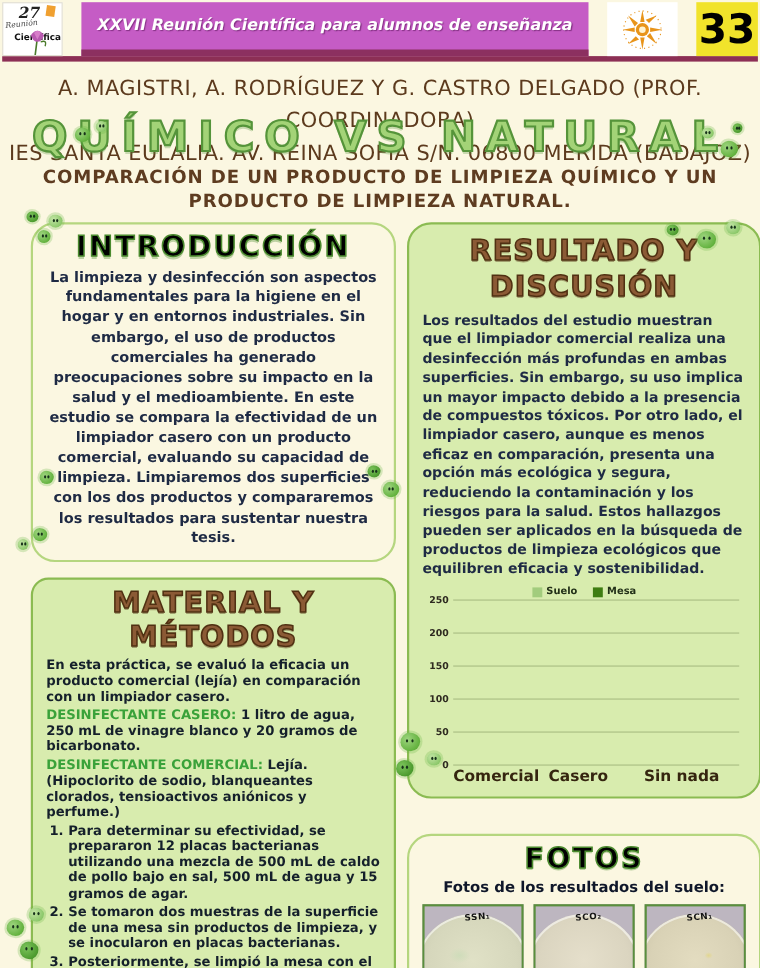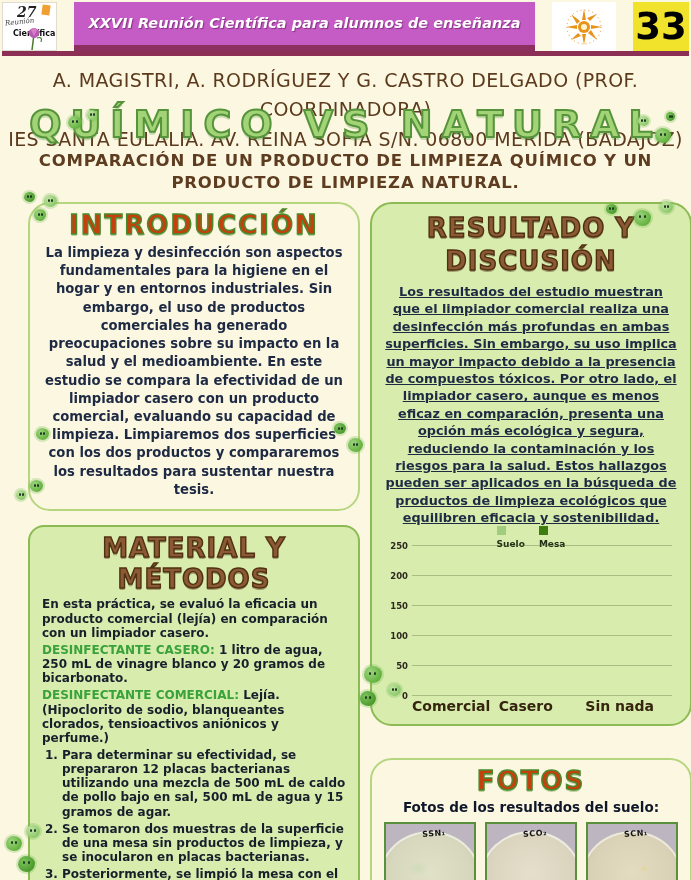--- a/index.html
+++ b/index.html
@@ -42,45 +42,45 @@
   
   .cols { position: absolute; top: 202px; left: 28px; right: 24px; display: flex; gap: 10px; }
   .col-left { width: 332px; flex: none; }
   .col-right { flex: 1; }
 
   .card { border-radius: 22px; padding: 6px 12px 10px; }
   .card-cream { border: 2px solid #b5d67f; background: transparent; }
   .card-green { border: 2px solid #8bbb52; background: #d8ecae; }
 
   .h-green { text-align: center; font-size: 26px; font-weight: 800; letter-spacing: 2px;
-             color: #c2410c; -webkit-text-stroke: 1.4px #4a8a2e; text-shadow: 0 2px 0 rgba(74,138,46,.35); }
+             color: #000000; -webkit-text-stroke: 1.4px #4a8a2e; text-shadow: 0 2px 0 rgba(74,138,46,.35); }
   .h-brown { text-align: center; font-size: 26px; font-weight: 800; letter-spacing: 1px;
              color: #8b5a35; -webkit-text-stroke: 1.4px #503012; text-shadow: 0 2px 0 rgba(80,48,18,.4); }
 
   .intro-card { min-height: 248px; }
   .intro-body { margin-top: 4px; text-align: center; font-size: 13.2px; font-weight: 700;
                 color: #1e2a44; line-height: 1.38; }
 
   .material-card { margin-top: 14px; border-radius: 16px; font-size: 12px; line-height: 1.18;
                    font-weight: 700; color: #15202b; padding-bottom: 12px; }
   .material-card p { margin-top: 3px; }
   .label-green { color: #3aa23a; }
   .method-steps { margin: 3px 0 0 0; padding-left: 20px; }
   .method-steps li { margin-bottom: 3px; }
 
   .resultado-card { }
   .resultado-heading { line-height: 1.25; margin-top: 2px; }
-  .resultado-body { margin-top: 6px; text-align: center; font-size: 12.8px; font-weight: 700;
-                    color: #1e2a44; line-height: 1.36; text-decoration: underline; }
+  .resultado-body { margin-top: 6px; text-align: left; font-size: 12.8px; font-weight: 700;
+                    color: #1e2a44; line-height: 1.36; }
 
   
   .chart { margin-top: 5px; }
   .chart-legend { display: flex; justify-content: center; gap: 14px; align-items: center;
                   font-size: 9px; font-weight: 800; color: #223018; height: 13px; }
-  .legend-item { display: inline-flex; align-items: flex-start; gap: 4px; flex-direction: column; }
+  .legend-item { display: inline-flex; align-items: flex-end; gap: 4px; }
   .legend-swatch { width: 9px; height: 9px; display: inline-block; }
   .chart-plot { position: relative; height: 150px; margin: 2px 6px 0 28px; }
   .gridline { position: absolute; left: 0; right: 0; height: 1px; background: rgba(90,110,60,.38); }
   .ytick { position: absolute; left: -26px; width: 22px; text-align: right;
            font-size: 8.5px; font-weight: 700; color: #2e2a20; }
   .bar-groups { position: absolute; inset: 0; display: flex; align-items: flex-end; }
   .bar-group { flex: 1; display: flex; justify-content: center; align-items: flex-end; gap: 3px; }
   .bar { width: 41px; border-radius: 4px 4px 0 0; }
   .chart-xlabels { display: flex; margin-left: 28px; margin-right: 6px; }
   .chart-xlabels span { flex: 1; text-align: left; font-size: 14px; font-weight: 800; color: #35250f; padding-top: 2px; }

